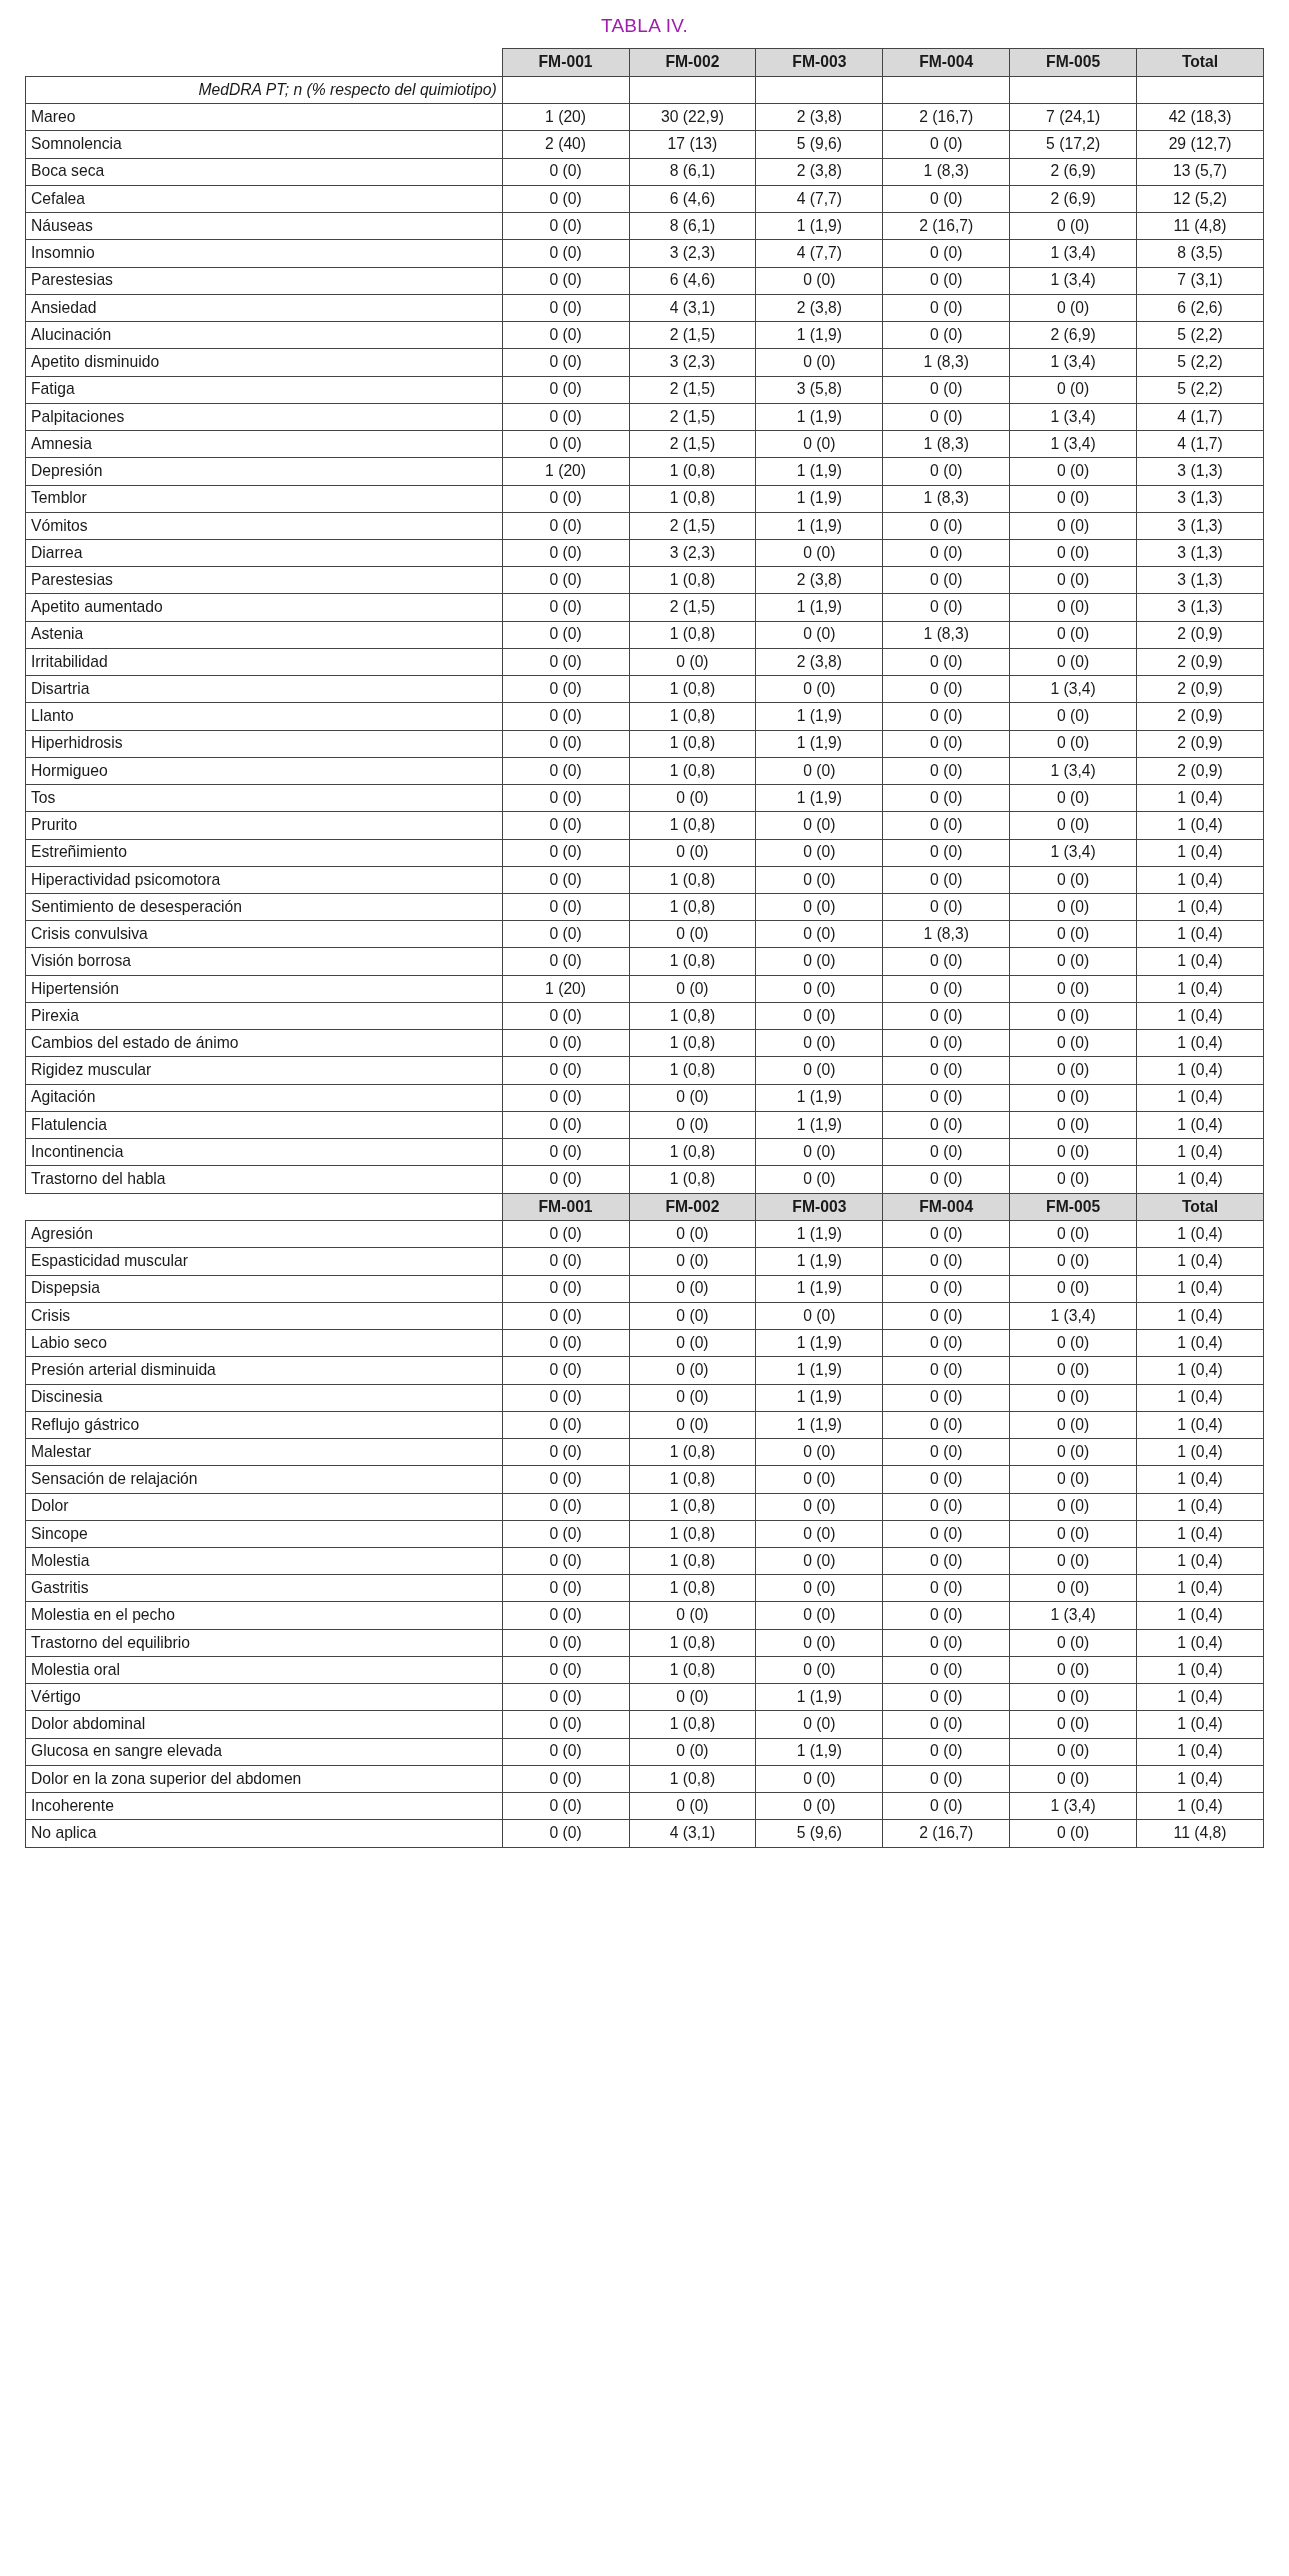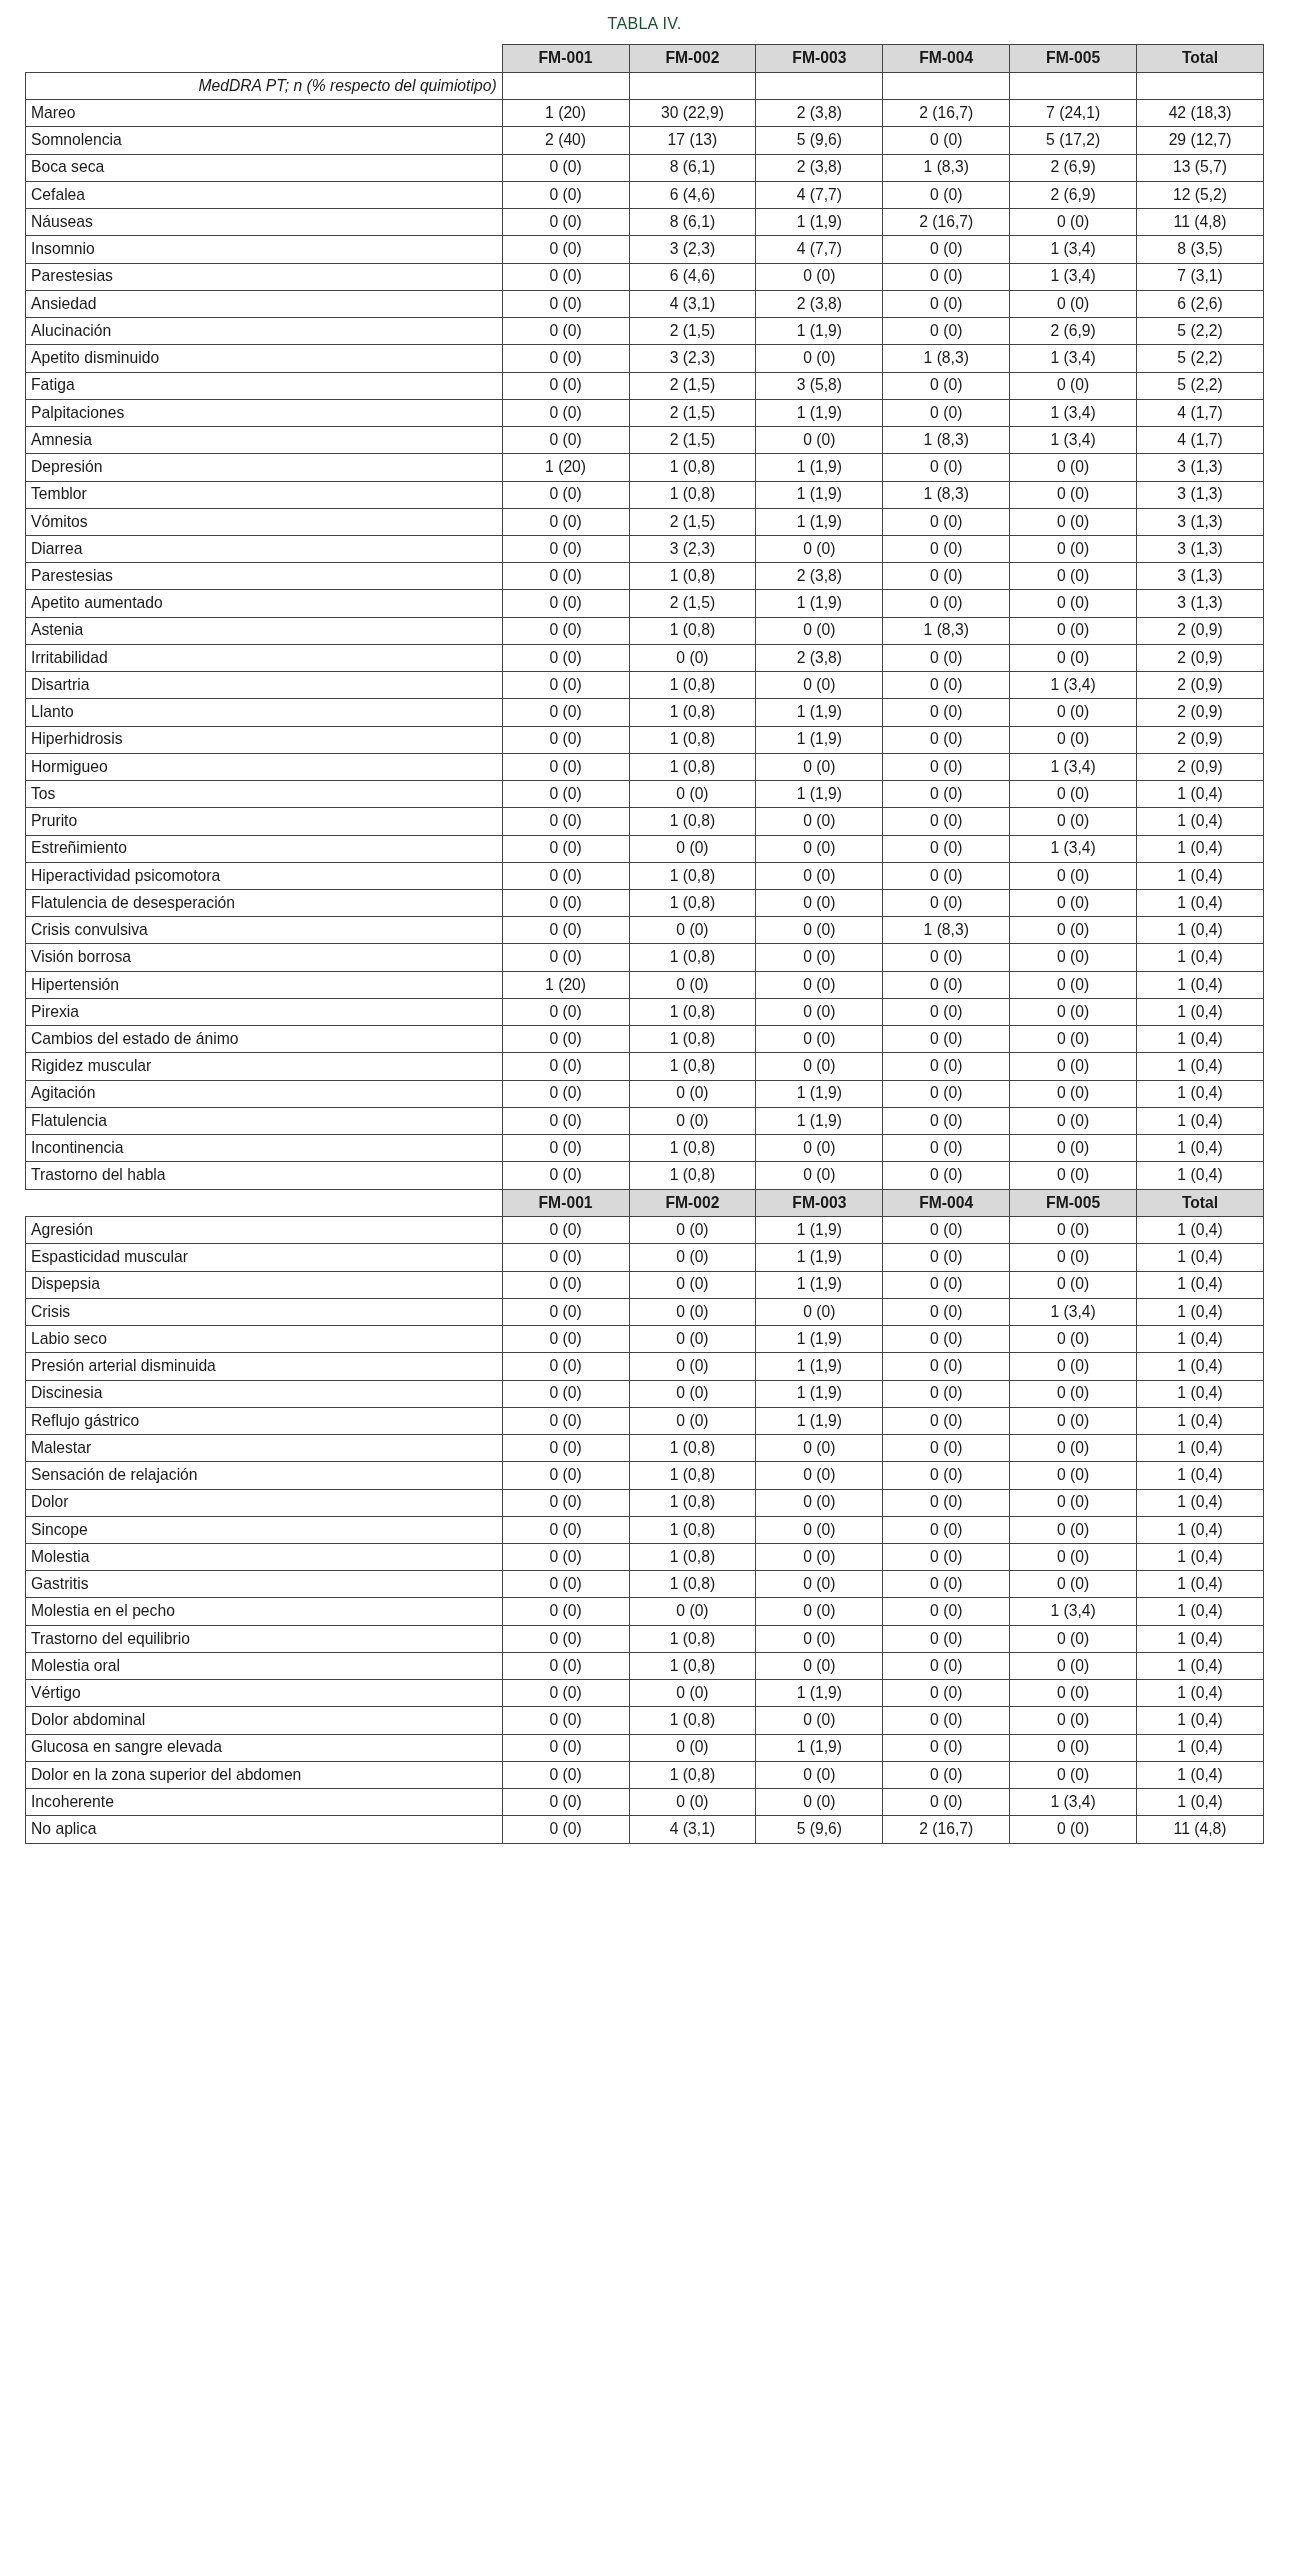--- a/index.html
+++ b/index.html
@@ -13,23 +13,23 @@
     color: #1a1a1a;
     -webkit-font-smoothing: antialiased;
   }
   .page {
     width: 1289px;
     box-sizing: border-box;
     padding: 11.3px 25px 19px 25px;
   }
   .table-title {
     text-align: center;
-    font-size: 16px;
+    font-size: 19px;
     letter-spacing: 0.3px;
-    color: #14532d;
+    color: #a21caf;
     margin: 3.8px 0 11.3px 0;
     font-weight: normal;
   }
   table.data {
     border-collapse: collapse;
     width: 100%;
     table-layout: fixed;
     padding-left: 36px;
   }
   table.data col.c0 { width: 38.5%; }
@@ -377,21 +377,21 @@
         <tr class="body-row">
           <td class="label">Hiperactividad psicomotora</td>
           <td class="num">0 (0)</td>
           <td class="num">1 (0,8)</td>
           <td class="num">0 (0)</td>
           <td class="num">0 (0)</td>
           <td class="num">0 (0)</td>
           <td class="num">1 (0,4)</td>
         </tr>
         <tr class="body-row">
-          <td class="label">Flatulencia de desesperación</td>
+          <td class="label">Sentimiento de desesperación</td>
           <td class="num">0 (0)</td>
           <td class="num">1 (0,8)</td>
           <td class="num">0 (0)</td>
           <td class="num">0 (0)</td>
           <td class="num">0 (0)</td>
           <td class="num">1 (0,4)</td>
         </tr>
         <tr class="body-row">
           <td class="label">Crisis convulsiva</td>
           <td class="num">0 (0)</td>

